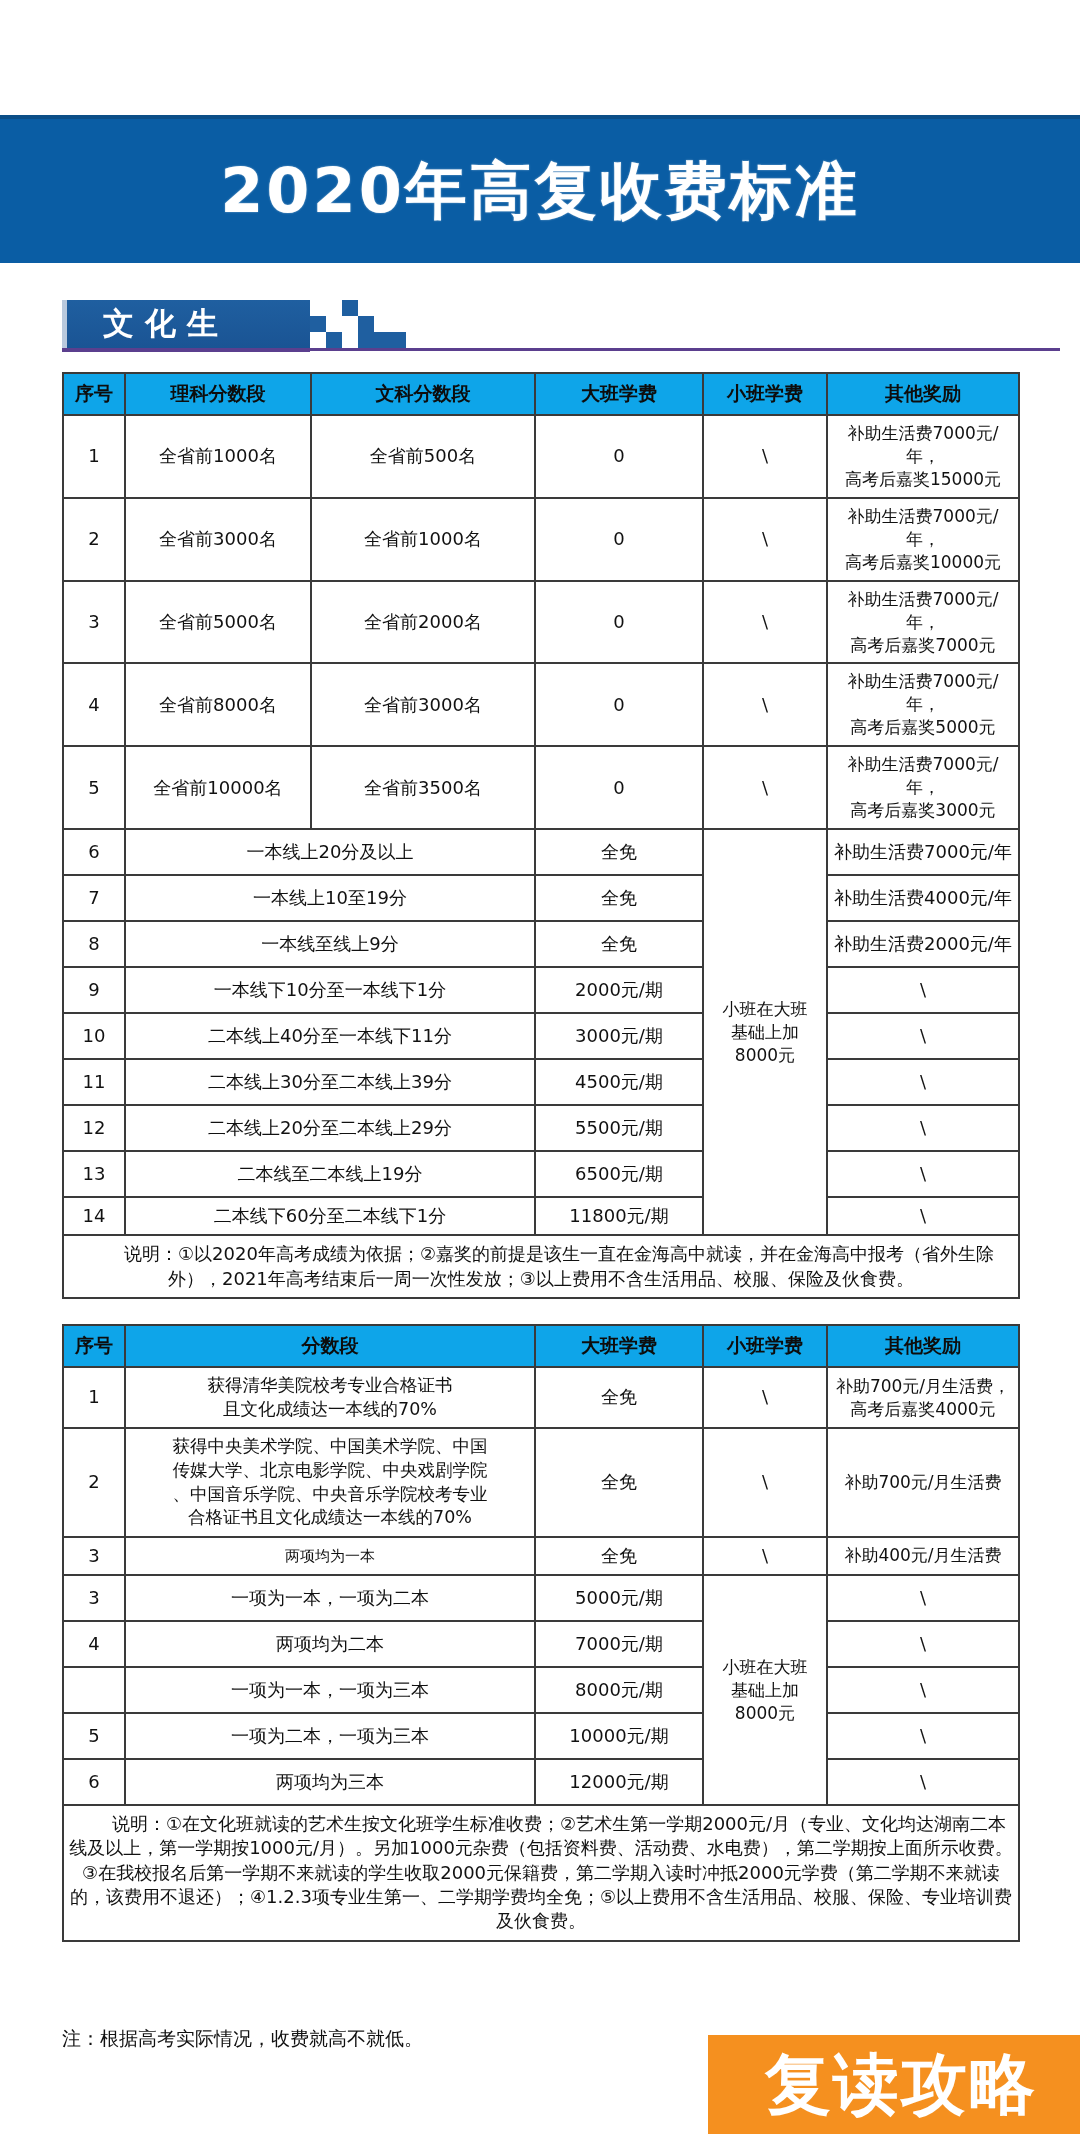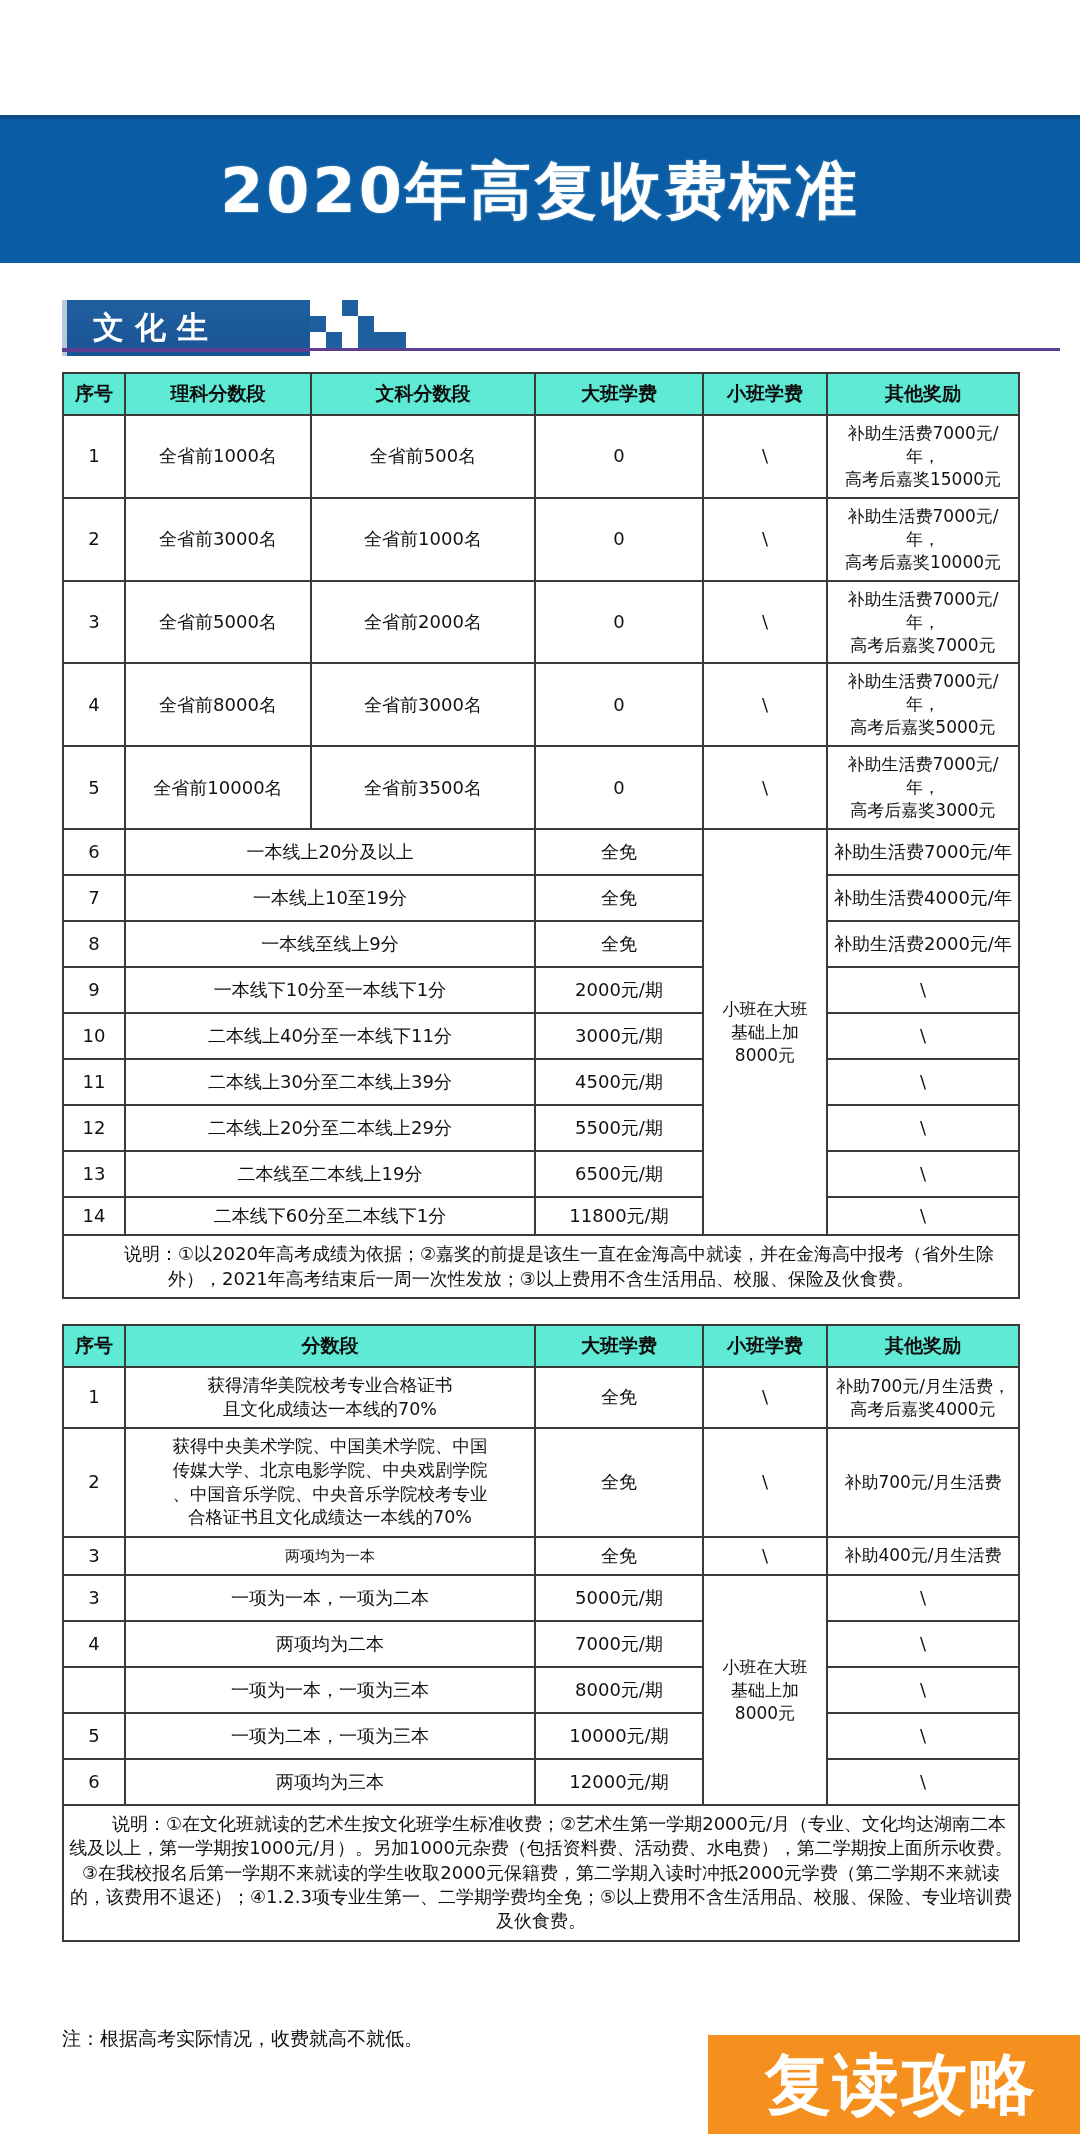--- a/index.html
+++ b/index.html
@@ -26,24 +26,24 @@
     font-family: "DejaVu Sans", "Liberation Sans", sans-serif;
     text-shadow: 0 0 2px rgba(255,255,255,0.5);
     white-space: nowrap;
   }
 
   
   .section-head { position: absolute; left: 62px; height: 58px; }
   .tag {
     position: relative;
     display: inline-flex; align-items: center;
-    height: 56px; width: 248px;
+    height: 48px; width: 248px;
     background: linear-gradient(180deg,#1f5fa0 0%, #1a5494 100%);
     border-left: 5px solid #b9c9dd;
-    padding-left: 26px;
+    padding-left: 36px;
   }
   .tag-text {
     color: #ffffff; font-size: 31px; font-weight: bold; letter-spacing: 11px;
     font-family: "DejaVu Sans", "Liberation Sans", sans-serif;
   }
   .tag-underline {
     position: absolute; left: 0; top: 48px; width: 248px; height: 4px;
     background: #5b3f8e;
   }
   .mosaic { position: absolute; left: 248px; top: 0; width: 112px; height: 58px; }
@@ -58,21 +58,21 @@
   table.fee {
     position: absolute;
     border-collapse: collapse;
     table-layout: fixed;
     background: #fff;
   }
   table.fee, table.fee th, table.fee td {
     border: 2px solid #3a3a3a;
   }
   table.fee th {
-    background: #5eead4;
+    background: #0ea5e9;
     color: #0d0d0d;
     font-weight: bold;
     font-size: 19px;
     height: 42px;
     font-family: "DejaVu Sans", "Liberation Sans", sans-serif;
   }
   table.fee td {
     text-align: center;
     vertical-align: middle;
     font-size: 18px;

